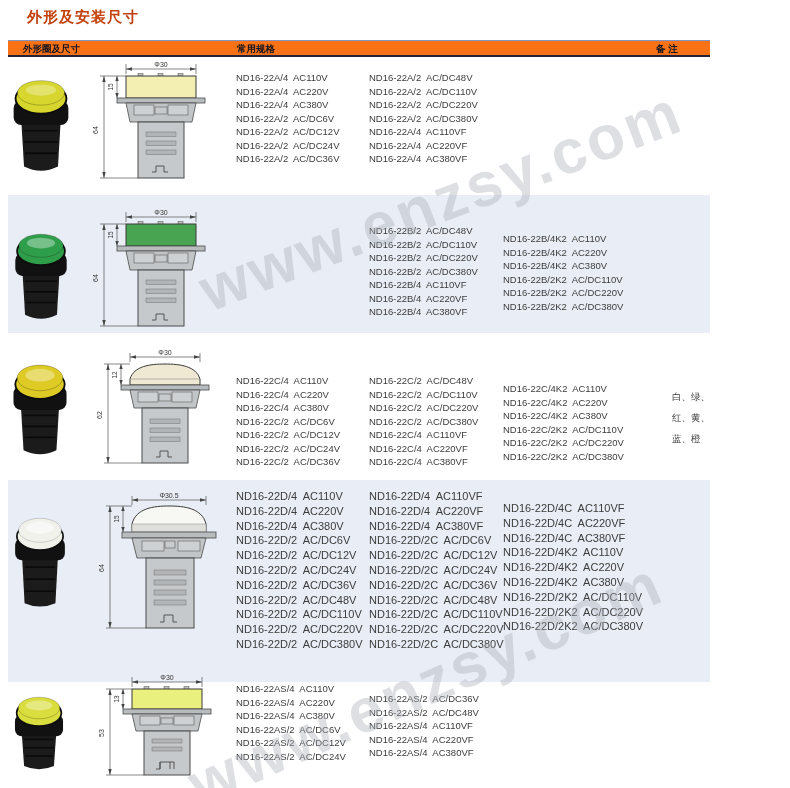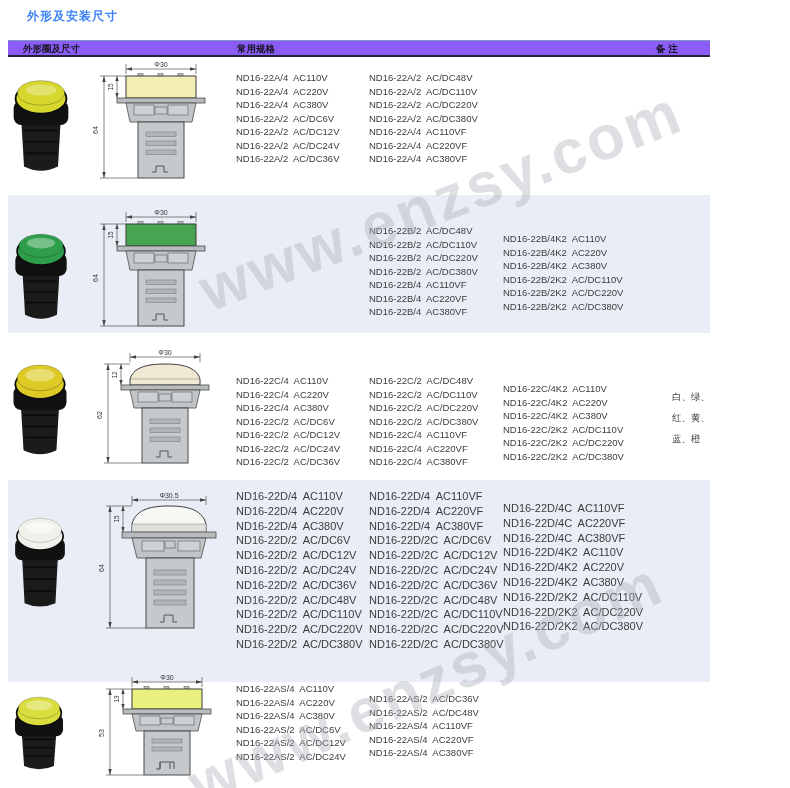--- a/index.html
+++ b/index.html
@@ -1,19 +1,19 @@
 <!DOCTYPE html>
 <html><head>
 <meta charset="utf-8">
 <style>
   html,body{margin:0;padding:0;background:#fff;}
   .page{position:relative;width:790px;height:788px;background:#fff;overflow:hidden;
         font-family:"Liberation Sans","DejaVu Sans",sans-serif;color:#3b3b3b;}
-  .title{position:absolute;left:27px;top:8px;font-size:12px;font-weight:600;color:#3b82f6;letter-spacing:1px;}
-  .thead{position:absolute;left:8px;top:40px;width:702px;height:17px;background:#8b5cf6;
+  .title{position:absolute;left:27px;top:8px;font-size:15px;font-weight:600;color:#c2410c;letter-spacing:1px;}
+  .thead{position:absolute;left:8px;top:40px;width:702px;height:17px;background:#f97316;
          border-top:1px solid #8096c4;border-bottom:2px solid #23233a;box-sizing:border-box;}
   .thead span{position:absolute;top:2px;font-size:9.5px;font-weight:bold;color:#14141e;}
   .h1{left:15px}.h2{left:229px}.h3{left:648px}
   .row{position:absolute;left:0;width:790px;}
   .row.shaded::before{content:'';position:absolute;left:8px;top:0;width:702px;height:100%;background:#e9edf5;}
   .r0{top:57px;height:138px}.r1{top:195px;height:138px}.r2{top:333px;height:106px}
   .r3{top:480px;height:202px}.r4{top:655px;height:166px}
   .spec{position:absolute;font-size:9.5px;line-height:13.5px;color:#3c3c3c;white-space:pre;}
   .c1{left:236px}.c2{left:369px}.c3{left:503px}.rem{left:672px;white-space:pre-line;}
   .r0 .spec{top:14px}

